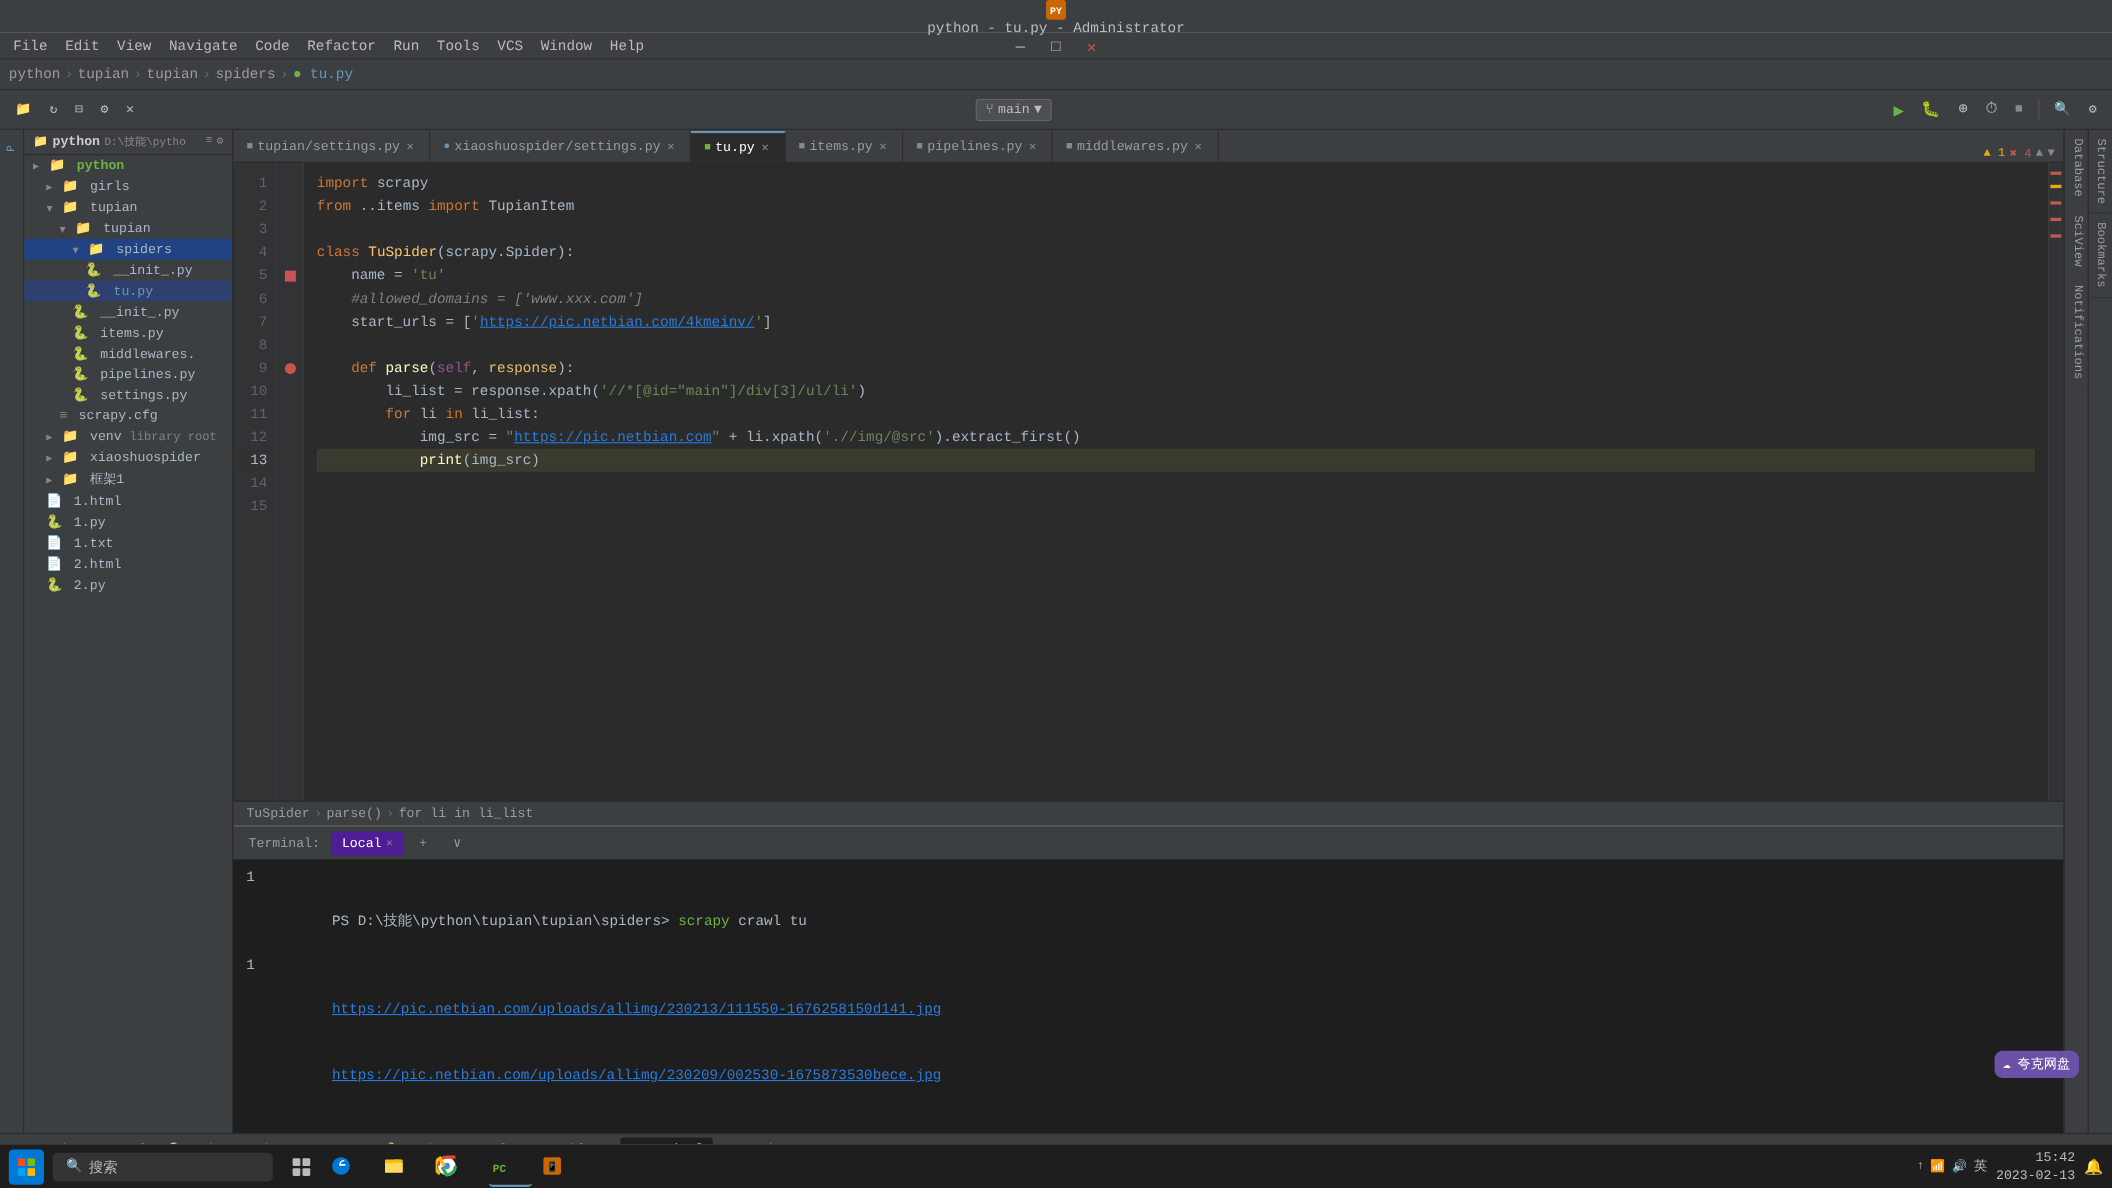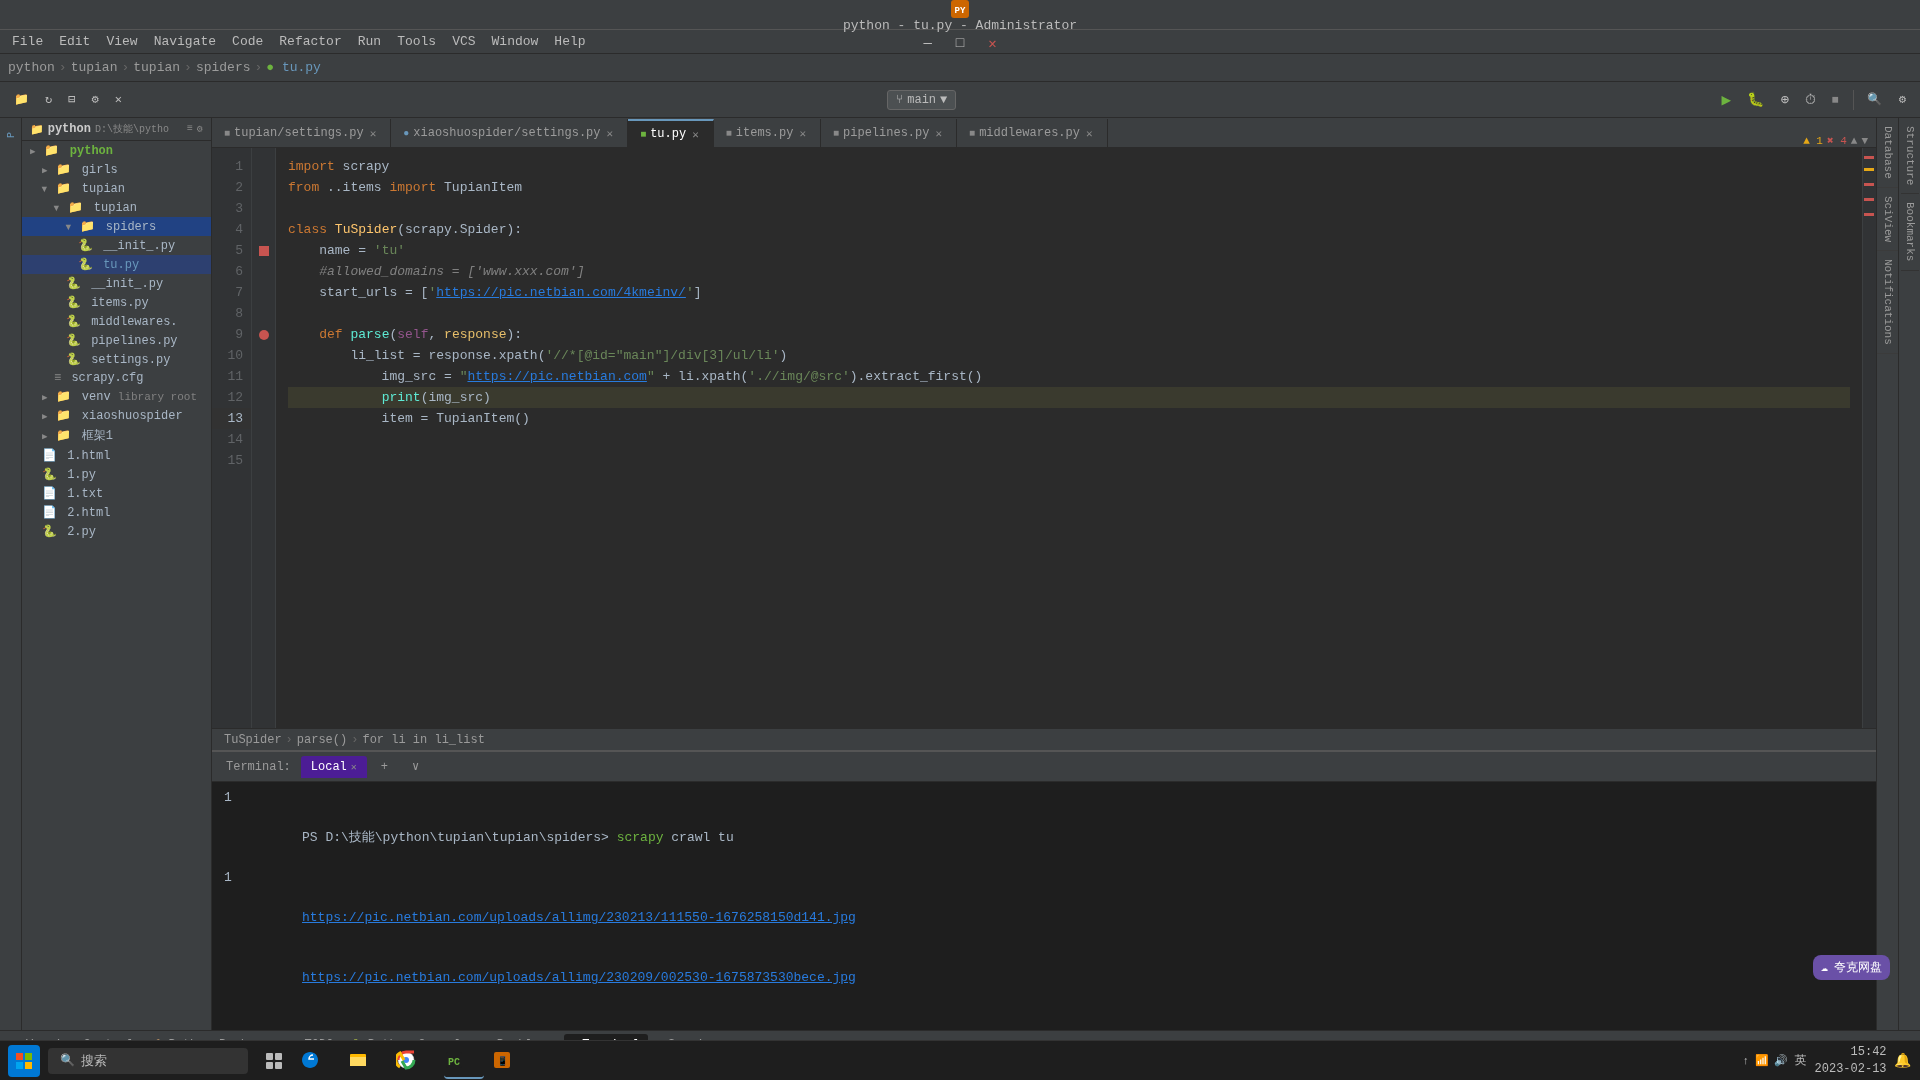--- a/index.html
+++ b/index.html
@@ -66,21 +66,21 @@
     #line-numbers { width: 40px; background: #313335; color: #606366; padding: 8px 0; text-align: right; font-size: 13px; line-height: 21px; user-select: none; border-right: 1px solid #3c3f41; flex-shrink: 0; }
     .line-num { padding-right: 8px; height: 21px; display: flex; align-items: center; justify-content: flex-end; }
     .line-num.active { color: #a9b7c6; background: #323232; }
 
     #code-content { flex: 1; padding: 8px 12px; overflow: auto; font-size: 13px; line-height: 21px; }
     .code-line { height: 21px; white-space: pre; display: flex; align-items: center; }
     .code-line.highlighted { background: #3a3a2e; }
 
     
     .kw { color: #cc7832; }
-    .fn { color: #5eead4; }
+    .fn { color: #fef9c3; }
     .cls { color: #ffc66d; }
     .str { color: #6a8759; }
     .comment { color: #808080; font-style: italic; }
     .param { color: #e8bf6a; }
     .self-kw { color: #94558d; }
     .url { color: #287bde; text-decoration: underline; }
 
     
     #gutter-area { width: 16px; background: #313335; flex-shrink: 0; }
     #right-panel-tabs { width: 20px; background: #3c3f41; border-left: 1px solid #2b2b2b; display: flex; flex-direction: column; }
@@ -422,27 +422,27 @@
           <span>    start_urls = [</span><span class="str">'<span class="url">https://pic.netbian.com/4kmeinv/</span>'</span><span>]</span>
         </div>
         <div class="code-line">&nbsp;</div>
         <div class="code-line">
           <span>    </span><span class="kw">def</span><span> </span><span class="fn">parse</span><span>(</span><span class="self-kw">self</span><span>, </span><span class="param">response</span><span>):</span>
         </div>
         <div class="code-line">
           <span>        li_list = response.xpath(</span><span class="str">'//*[@id="main"]/div[3]/ul/li'</span><span>)</span>
         </div>
         <div class="code-line">
+          <span>        </span><span class="kw">for</span><span> li </span><span class="kw">in</span><span> li_list:</span>
+        </div>
+        <div class="code-line">
           <span>            img_src = </span><span class="str">"<span class="url">https://pic.netbian.com</span>"</span><span> + li.xpath(</span><span class="str">'.//img/@src'</span><span>).extract_first()</span>
         </div>
         <div class="code-line highlighted">
           <span>            </span><span class="fn">print</span><span>(img_src)</span>
-        </div>
-        <div class="code-line">
-          <span>            item = TupianItem()</span>
         </div>
       </div>
 
       <div id="scroll-stripe">
         <div class="stripe-err" style="top:8px;"></div>
         <div class="stripe-warn" style="top:20px;"></div>
         <div class="stripe-err" style="top:35px;"></div>
         <div class="stripe-err" style="top:50px;"></div>
         <div class="stripe-err" style="top:65px;"></div>
       </div>

